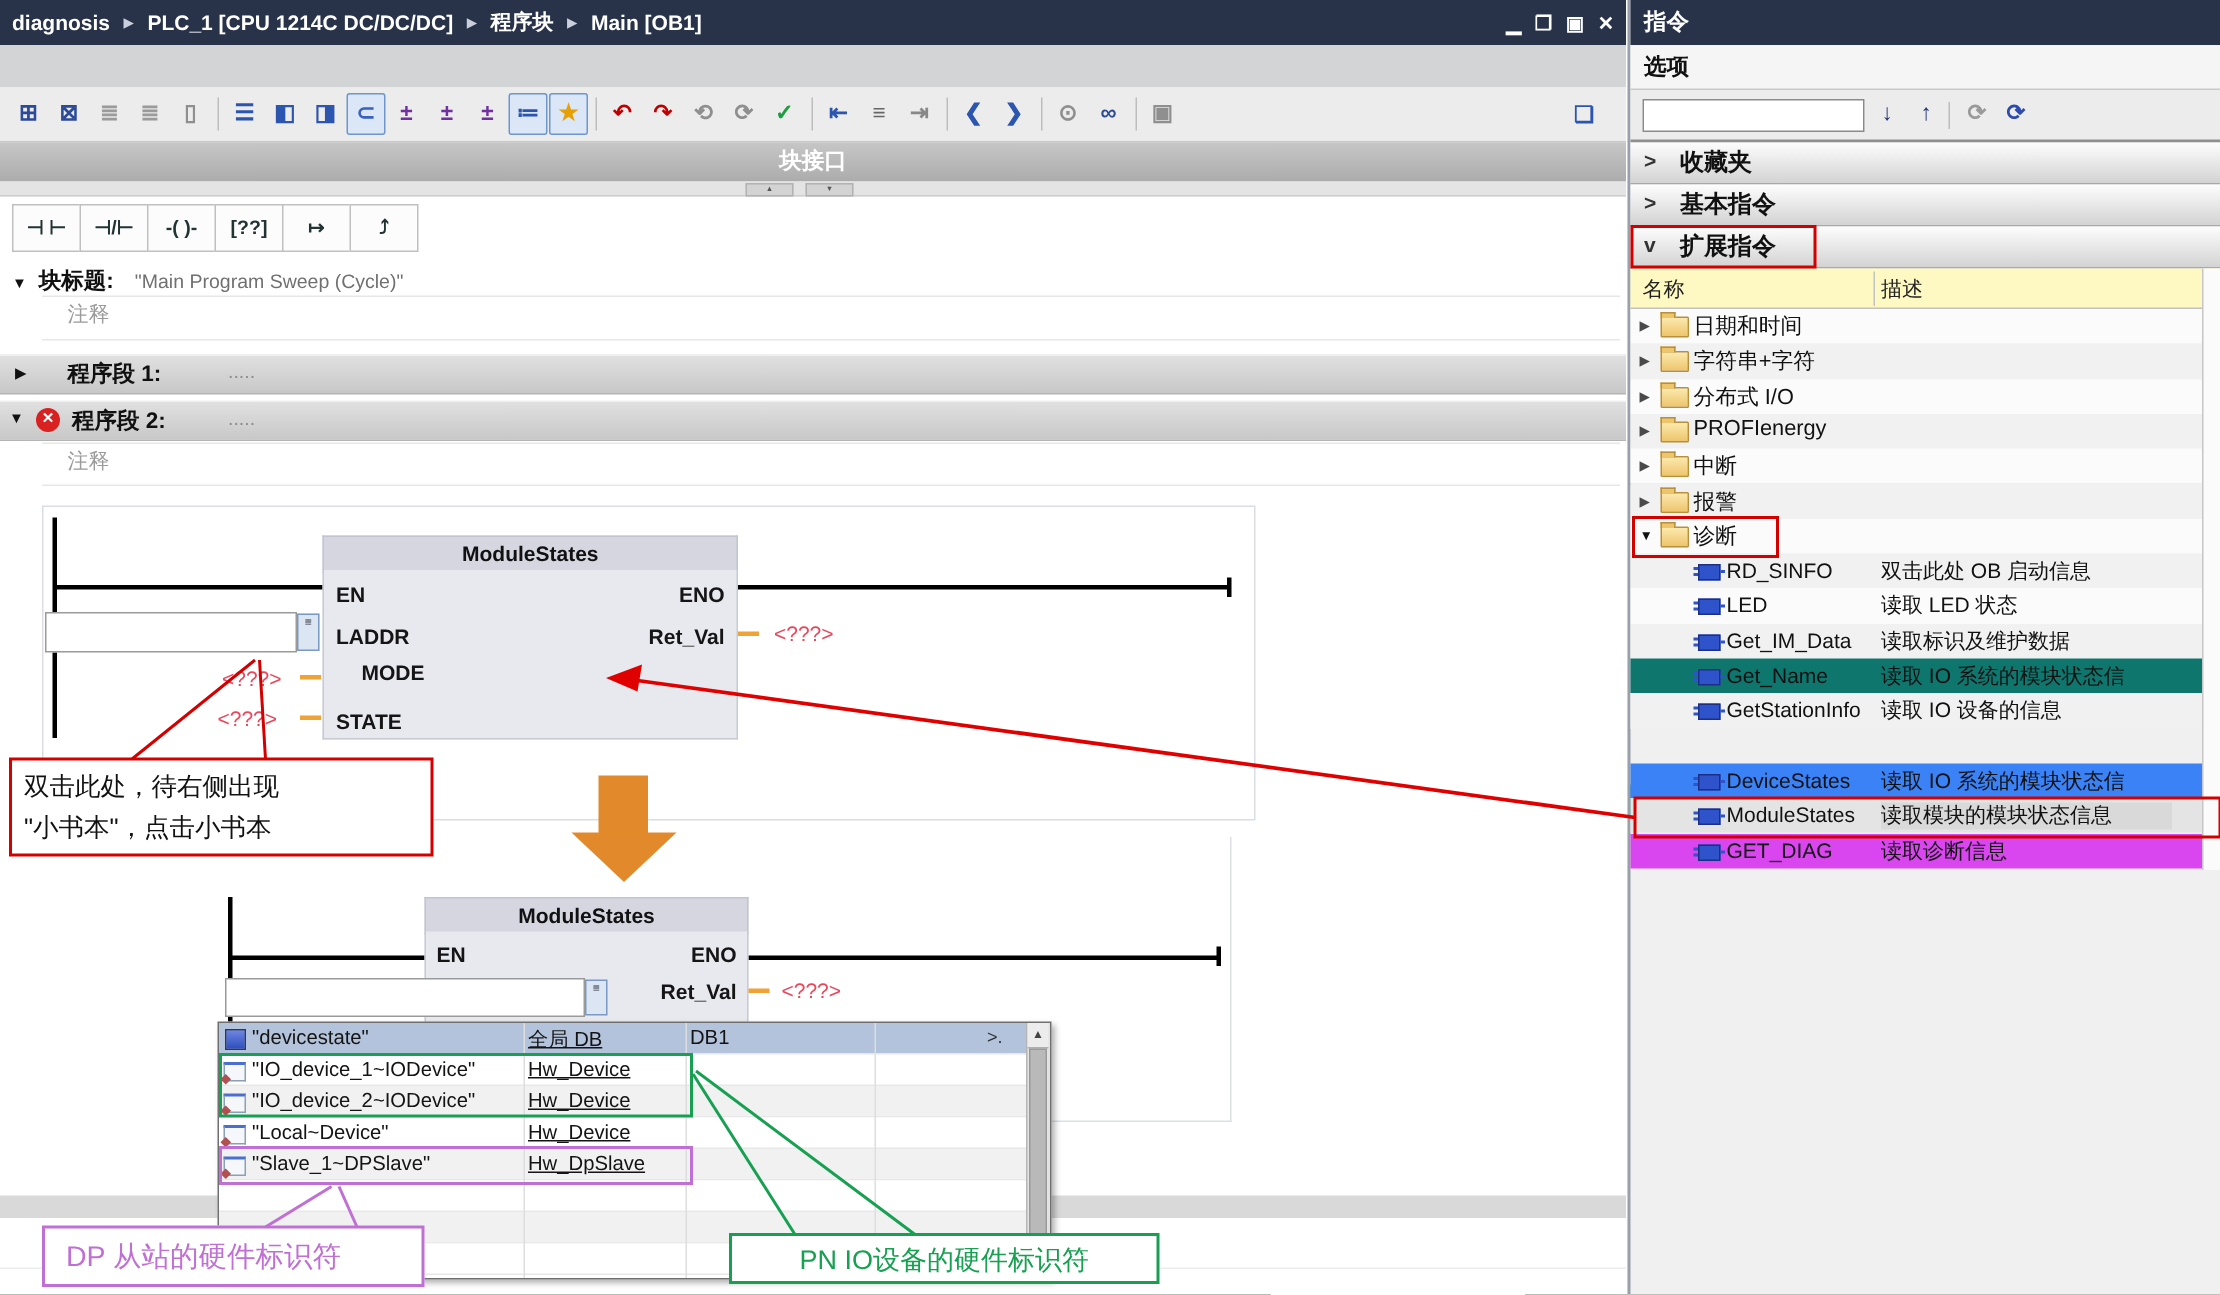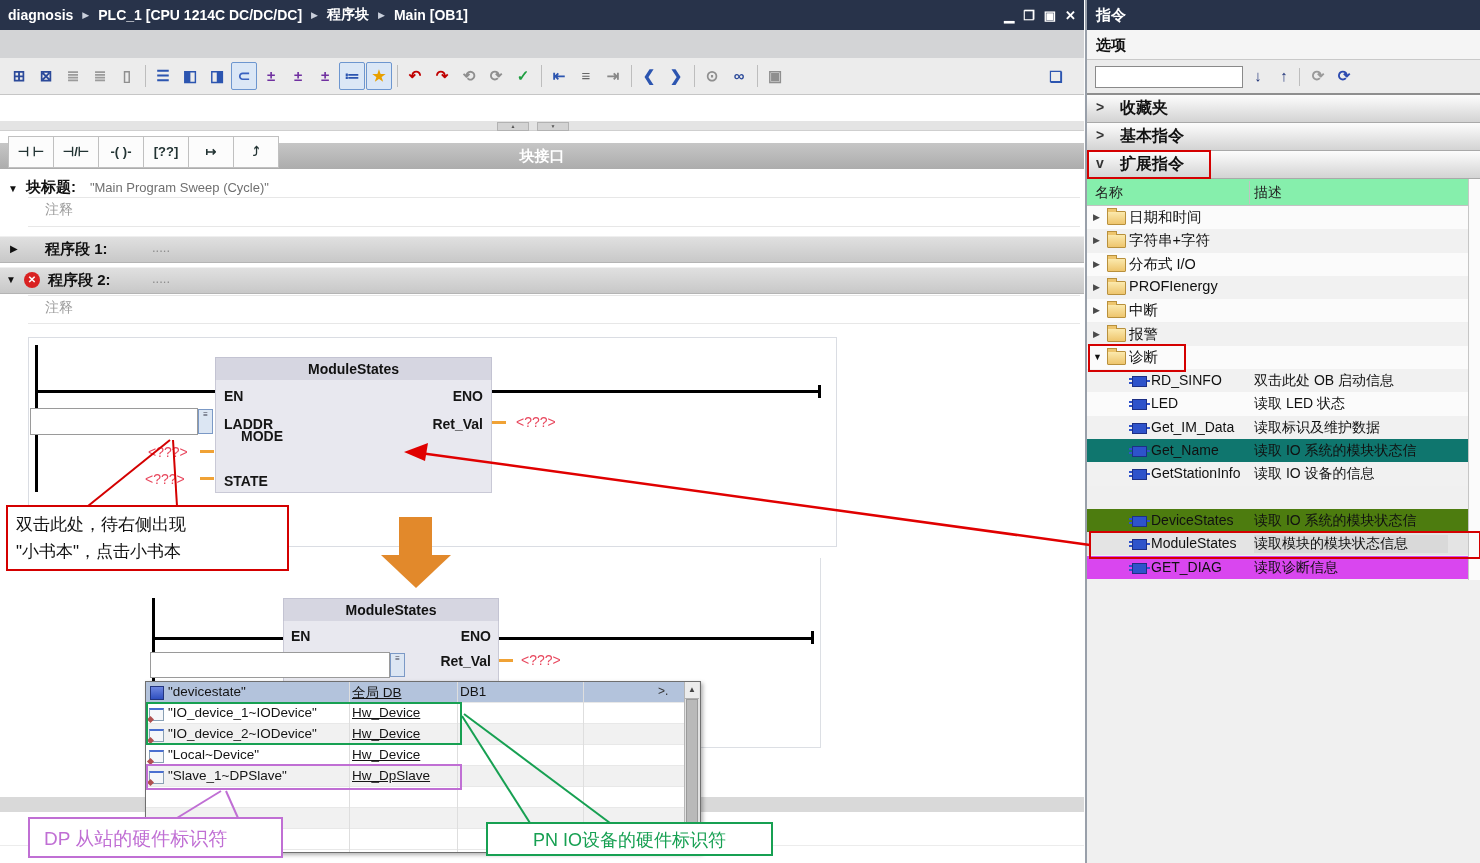--- a/index.html
+++ b/index.html
@@ -13,21 +13,21 @@
   .wincontrols{position:absolute;right:8px;top:0;height:30px;display:flex;align-items:center;gap:9px;color:#fff;}
   .wincontrols span{font-size:13px;font-weight:bold;cursor:default;}
   
   .band{left:0;top:30px;width:1084px;height:28px;background:#d3d4d6;border-bottom:1px solid #c2c2c2;}
   .toolbar{left:0;top:58px;width:1084px;height:37px;background:#ececec;border-bottom:1px solid #c6c6c6;display:flex;align-items:center;padding-left:6px;box-sizing:border-box;}
   .tico{width:24px;height:26px;line-height:26px;text-align:center;font-size:15px;font-weight:bold;border:1px solid transparent;border-radius:2px;margin-right:1px;}
   .tico.sel{border-color:#6d96cf;background:#dbe7f6;}
   .tsep{width:1px;height:22px;background:#bdbdbd;margin:0 4px;}
   .tico-right{position:absolute;right:14px;top:0;}
   
-  .ifacebar{left:0;top:95px;width:1084px;height:26px;background:linear-gradient(#c6c6c6,#acacac);color:#fff;font-weight:bold;font-size:15px;text-align:center;line-height:26px;margin-top:48px;}
+  .ifacebar{left:0;top:95px;width:1084px;height:26px;background:linear-gradient(#c6c6c6,#acacac);color:#fff;font-weight:bold;font-size:15px;text-align:center;line-height:26px;}
   .splitter{left:0;top:121px;width:1084px;height:9px;background:#e4e4e4;border-bottom:1px solid #cfcfcf;}
   .splitbtn{position:absolute;top:1px;width:30px;height:7px;background:#d3d3d3;border:1px solid #b2b2b2;font-size:5px;line-height:6px;text-align:center;color:#555;}
   
   .ladbar{left:8px;top:136px;display:flex;}
   .ladbtn{min-width:44px;height:30px;background:#fcfcfc;border:1px solid #c0c0c0;border-right:none;text-align:center;line-height:30px;font-size:13px;font-weight:bold;color:#233;}
   .ladbtn:last-child{border-right:1px solid #c0c0c0;}
   
   .btitle{left:8px;top:178px;display:flex;align-items:baseline;}
   .btitle .tri{font-size:10px;color:#111;margin-right:8px;}
   .btitle .lbl{font-weight:bold;font-size:15px;color:#111;}
@@ -78,21 +78,21 @@
   .panel{left:1085px;top:0;width:395px;height:863px;background:#f0f0f0;border-left:2px solid #99a0aa;box-sizing:border-box;}
   .panelhdr{position:absolute;left:0;top:0;width:100%;height:30px;background:#28334a;color:#fff;font-weight:bold;font-size:15px;line-height:30px;padding-left:9px;box-sizing:border-box;}
   .optrow{position:absolute;left:0;top:30px;width:100%;height:30px;background:#f5f5f5;border-bottom:1px solid #c9c9c9;font-weight:bold;font-size:15px;color:#111;line-height:30px;padding-left:9px;box-sizing:border-box;}
   .searchrow{position:absolute;left:0;top:60px;width:100%;height:35px;background:#ececec;border-bottom:2px solid #8f8f8f;box-sizing:border-box;}
   .searchrow input{position:absolute;left:8px;top:6px;width:140px;height:20px;border:1px solid #8a8a8a;font-size:13px;padding:0 3px;}
   .sico{position:absolute;top:5px;width:22px;height:22px;text-align:center;line-height:22px;font-weight:bold;font-size:15px;}
   .ssep{position:absolute;top:8px;width:1px;height:18px;background:#bdbdbd;}
   .sect{position:absolute;left:0;width:100%;height:28px;background:linear-gradient(#fdfdfd,#d3d3d3);border-bottom:1px solid #a9a9a9;box-sizing:border-box;}
   .sect .chev{position:absolute;left:9px;top:4px;font-size:14px;font-weight:bold;color:#333;}
   .sect .slbl{position:absolute;left:33px;top:3px;font-size:16px;font-weight:bold;color:#111;}
-  .colhdr{position:absolute;left:0;top:179px;width:100%;height:27px;background:#86efac;border-bottom:1px solid #c2c2c2;box-sizing:border-box;}
+  .colhdr{position:absolute;left:0;top:179px;width:100%;height:27px;background:#fef9c3;border-bottom:1px solid #c2c2c2;box-sizing:border-box;}
   .colhdr .c1{position:absolute;left:8px;top:5px;font-size:14px;color:#222;}
   .colhdr .c2{position:absolute;left:167px;top:5px;font-size:14px;color:#222;}
   .colhdr .csplit{position:absolute;left:162px;top:2px;width:1px;height:23px;background:#c2c2c2;}
   .treerow{position:absolute;left:0;width:100%;box-sizing:border-box;overflow:hidden;}
   .treerow .exp{position:absolute;left:6px;top:6px;font-size:9px;color:#4a4a4a;}
   .treerow .flbl{position:absolute;left:42px;top:2px;font-size:14.5px;color:#111;white-space:nowrap;}
   .treerow .iname{position:absolute;left:64px;top:3px;font-size:14px;color:#111;white-space:nowrap;}
   .treerow .idesc{position:absolute;left:167px;top:3px;font-size:14px;color:#111;white-space:nowrap;}
   .folder{position:absolute;left:20px;top:5px;width:17px;height:12px;background:linear-gradient(#fbe9ad,#eec56d);border:1px solid #b8903c;border-radius:1px;}
   .folder::before{content:"";position:absolute;top:-4px;left:-1px;width:8px;height:3px;background:#eec56d;border:1px solid #b8903c;border-bottom:none;}
@@ -211,21 +211,21 @@
   <div class="abs rail" style="left:36px;top:390px;width:180px;height:3px;"></div>
   <div class="abs rail" style="left:490px;top:390px;width:330px;height:3px;"></div>
   <div class="abs rail" style="left:818px;top:385px;width:3px;height:13px;"></div>
 
   <div class="abs fkblock-hdr" style="left:215px;top:357px;width:275px;height:23px;line-height:23px;">ModuleStates</div>
   <div class="abs fkblock-body" style="left:215px;top:380px;width:275px;height:112px;">
     <span class="pin" style="left:8px;top:8px;">EN</span>
     <span class="pin" style="right:8px;top:8px;">ENO</span>
     <span class="pin" style="left:8px;top:36px;">LADDR</span>
     <span class="pin" style="right:8px;top:36px;">Ret_Val</span>
-    <span class="pin" style="left:8px;top:48px;padding-left:17px;">MODE</span>
+    <span class="pin" style="left:8px;top:60px;padding-left:17px;">MODE</span>
     <span class="pin" style="left:8px;top:93px;">STATE</span>
   </div>
   <div class="abs dash" style="left:492px;top:421px;"></div>
   <div class="abs dash" style="left:200px;top:450px;"></div>
   <div class="abs dash" style="left:200px;top:477px;"></div>
   <span class="qqq" style="left:516px;top:414px;">&lt;???&gt;</span>
   <span class="qqq" style="left:148px;top:444px;">&lt;???&gt;</span>
   <span class="qqq" style="left:145px;top:471px;">&lt;???&gt;</span>
 
   <input class="abs operand-field" style="left: 30px; top: 408px; width: 168px; height: 27px;" value="">
@@ -389,21 +389,21 @@
         <div class="treerow" style="top: 462.3px; height: 23.3px; background: rgb(241, 241, 241);">
           <span class="chip"></span>
           <span class="iname">GetStationInfo</span>
           <span class="idesc">读取 IO 设备的信息</span>
         </div>
         <div class="treerow" style="top: 489px; height: 23.3px; background: #0f766e; margin-top: 34px;">
           <span class="chip"></span>
           <span class="iname">GetChecksum</span>
           <span class="idesc">读取校验和</span>
         </div>
-        <div class="treerow" style="top: 508.9px; height: 23.3px; background: #4d7c0f;">
+        <div class="treerow" style="top: 508.9px; height: 23.3px; background: #3b82f6;">
           <span class="chip"></span>
           <span class="iname">DeviceStates</span>
           <span class="idesc">读取 IO 系统的模块状态信</span>
         </div>
         <div class="treerow" style="top: 532.2px; height: 23.3px; background: rgb(228, 228, 228);">
           <span class="chip"></span>
           <span class="iname">ModuleStates</span>
           <span class="idesc" style="background: rgb(217, 217, 217); padding-right: 40px;">读取模块的模块状态信息</span>
         </div>
         <div class="treerow" style="top: 555.5px; height: 23.3px; background: #d946ef;">

